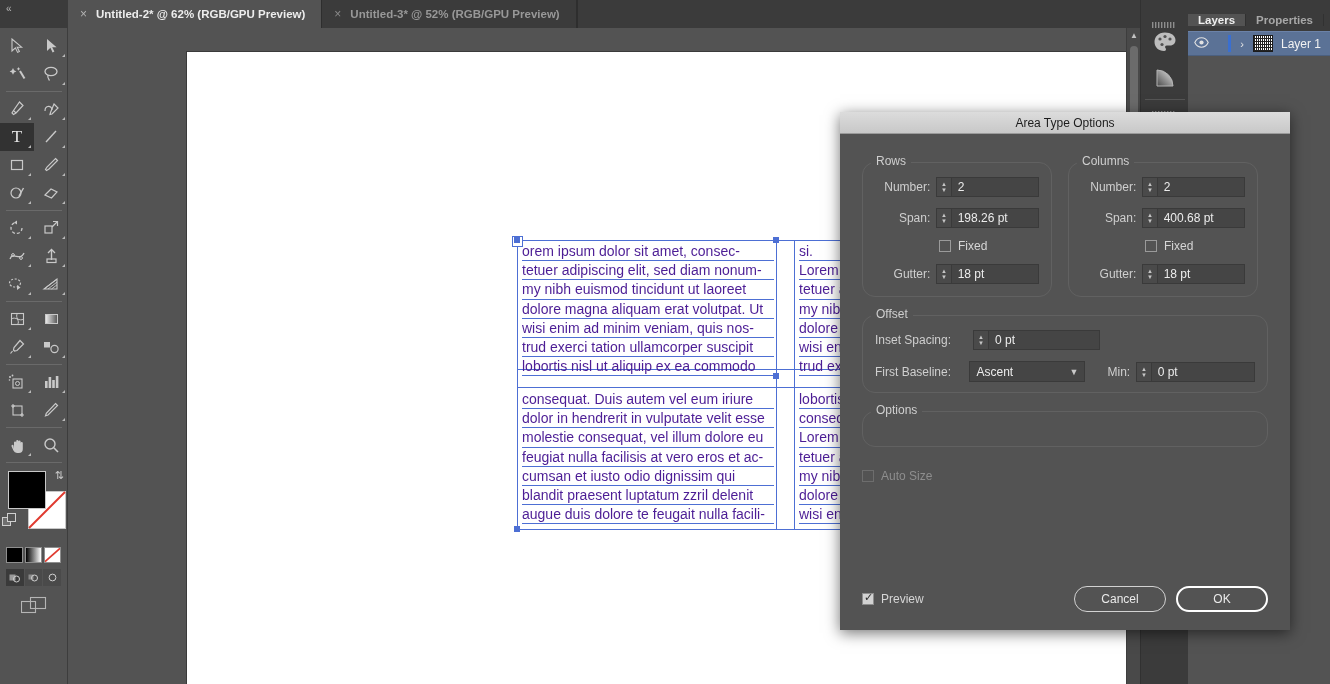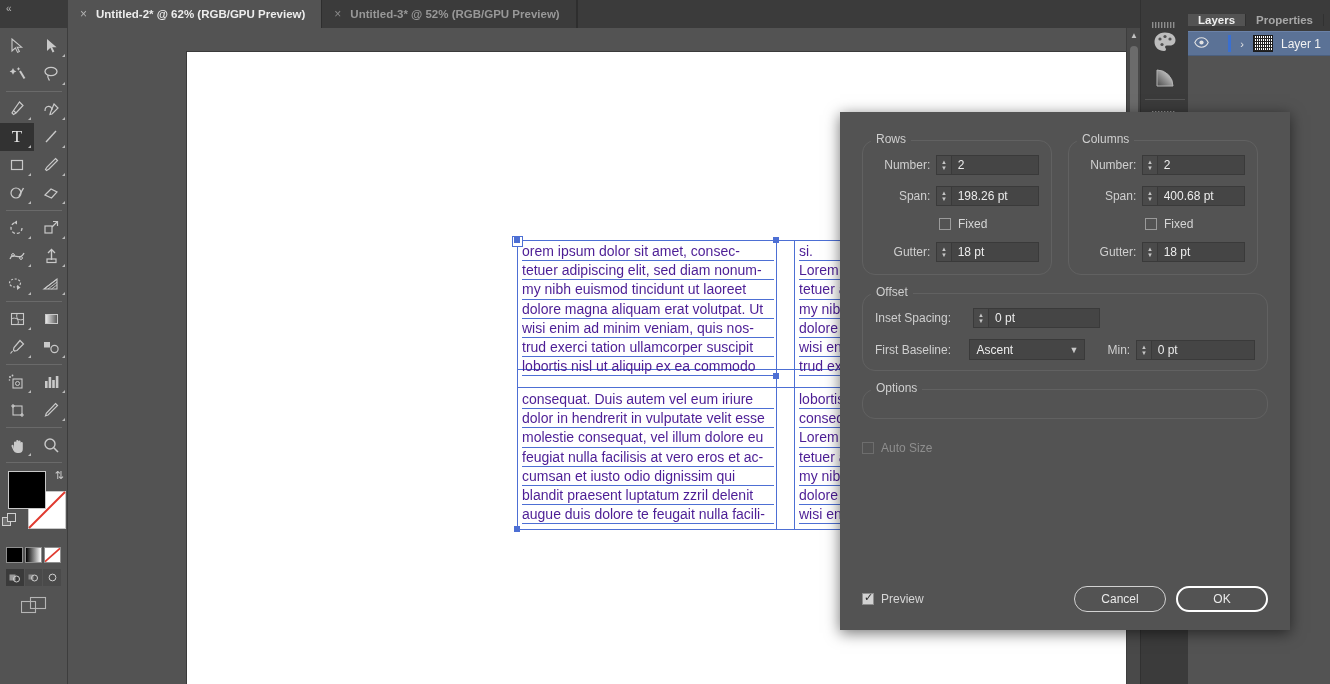--- a/index.html
+++ b/index.html
@@ -698,20 +698,23 @@
         <span class="lr-gap"></span>
         <span class="lr-bar"></span>
         <span class="lr-chev">›</span>
         <span class="lr-thumb"></span>
         <span class="lr-name">Layer 1</span>
       </div>
     </div>
   </div>
 
   <div class="dialog">
+    <div class="dlg-title">
+      <span>Area Type Options</span>
+    </div>
 
     <div class="dlg-body">
 
 
       <div style="display:flex; gap:16px; margin-top:14px">
 
         <div class="group" style="width:190px">
           <span class="group-title">Rows</span>
 
           <div class="field-row">
@@ -804,21 +807,21 @@
           </span>
           <span class="lbl" style="width:32px; margin-left:14px">Min:</span>
           <span class="stepper">
               <span>▲</span>
               <span>▼</span>
             </span>
           <span class="inputbox" style="width:108px">0 pt</span>
         </div>
       </div>
 
-      <div class="group" style="margin-top:18px; padding-bottom:14px">
+      <div class="group" style="margin-top:18px; padding-bottom:20px">
         <span class="group-title">Options</span>
       </div>
 
       <div class="checkrow" style="margin-top:22px">
         <span class="cb disabled"></span>
         <span class="cbl disabled">Auto Size</span>
       </div>
     </div>
 
     <div class="dlg-footer">

